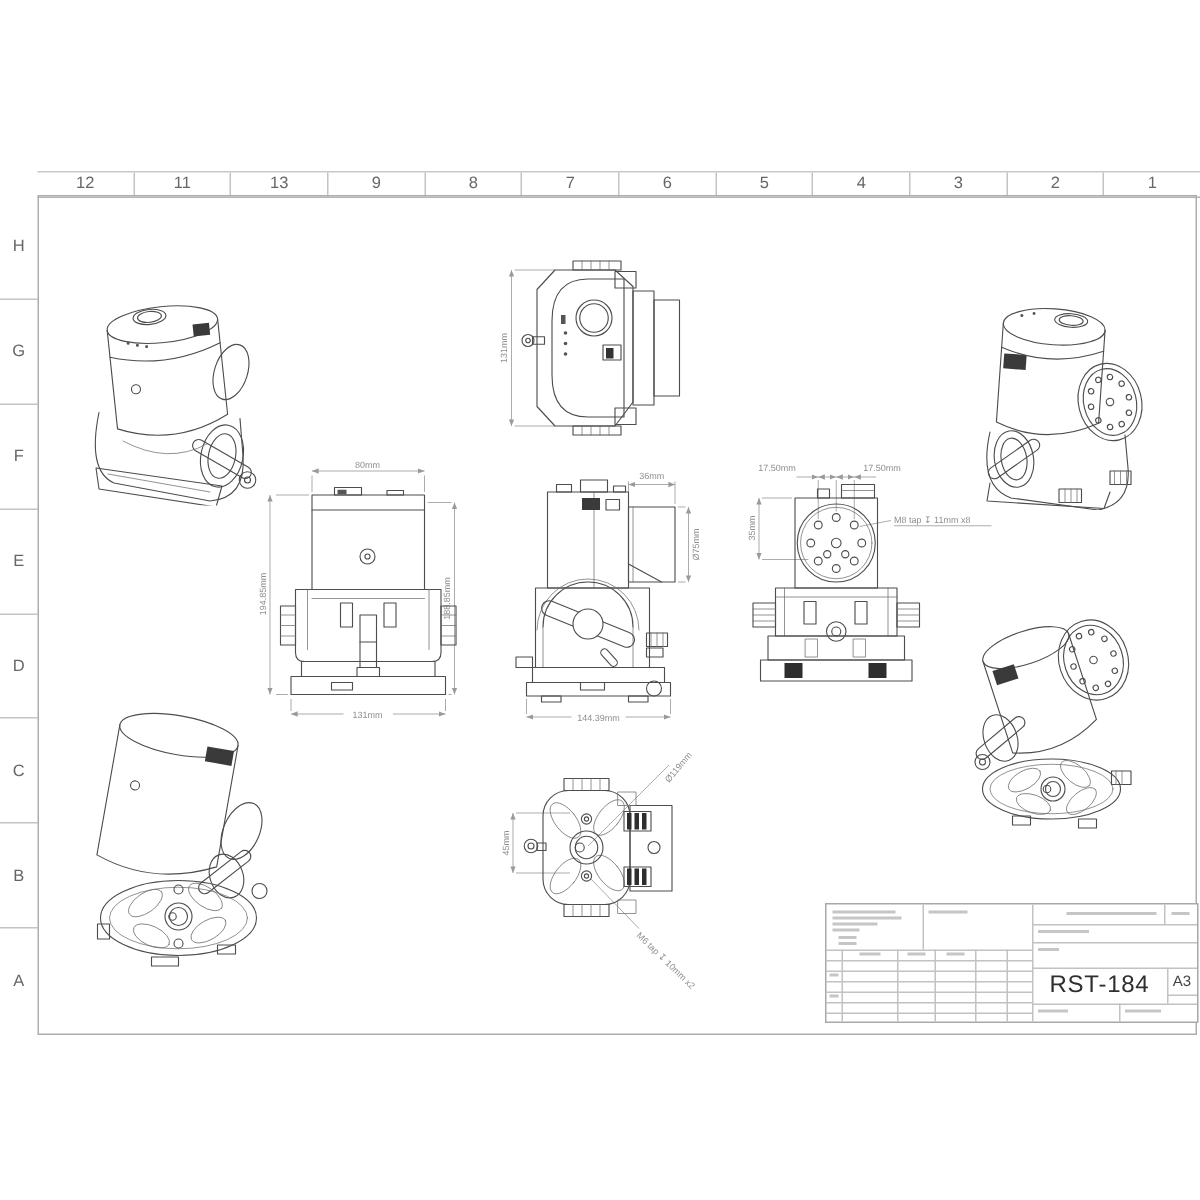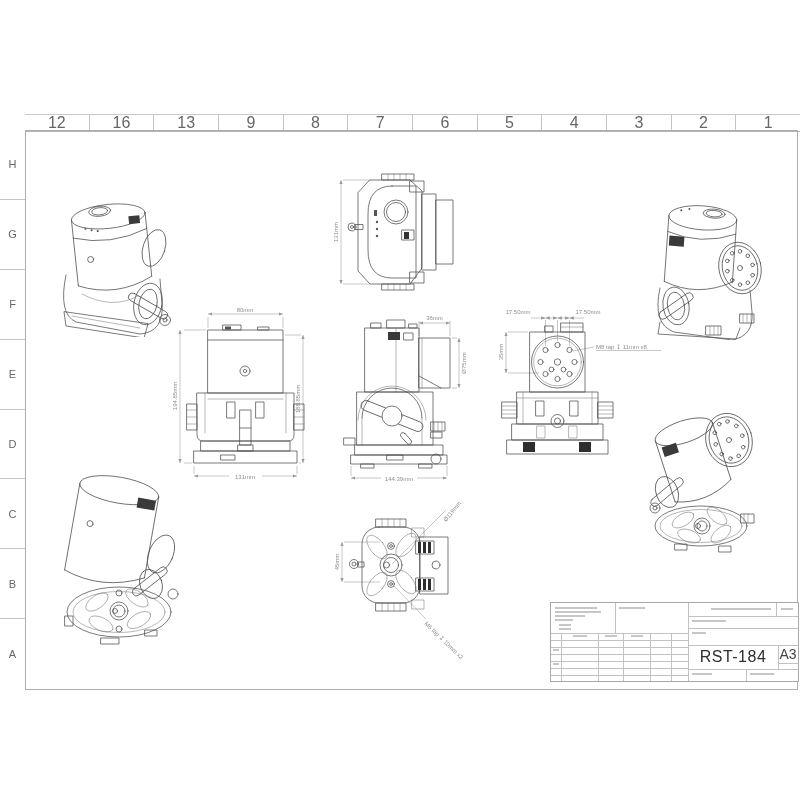--- a/index.html
+++ b/index.html
@@ -1,21 +1,21 @@
 <!DOCTYPE html>
 <html><head>
 <meta charset="utf-8">
 <style>
   html,body{margin:0;padding:0;background:#fff;}
   #canvas{position:relative;width:800px;height:800px;background:#fff;overflow:hidden;
           font-family:"Liberation Sans",sans-serif;}
   
   .ruler-top{position:absolute;left:25px;top:114px;width:775px;height:16px;display:flex;
              border-top:1px solid #c9c9c9;border-bottom:1px solid #b5b5b5;}
-  .rcell{flex:1;text-align:center;font-size:16px;color:#666;line-height:15px;
+  .rcell{flex:1;text-align:center;font-size:11px;color:#666;line-height:15px;
          border-left:1px solid #c4c4c4;}
   .rcell:first-child{border-left:none;}
   .ruler-left{position:absolute;left:0;top:130px;width:25px;height:558px;display:flex;flex-direction:column;}
   .lcell{flex:1;display:flex;align-items:center;justify-content:center;font-size:11px;color:#666;
          border-bottom:1px solid #c4c4c4;}
   .lcell:last-child{border-bottom:none;}
   .frame{position:absolute;left:25px;top:130px;width:771px;height:558px;border:1px solid #adadad;}
   
   .view{position:absolute;}
   .part{stroke:#4d4d4d;stroke-width:.75;fill:none;stroke-linejoin:round;stroke-linecap:round;}
@@ -23,38 +23,38 @@
   .dim{stroke:#9a9a9a;stroke-width:.55;fill:none;}
   .dimtxt{fill:#8f8f8f;font-size:6px;font-family:"Liberation Sans",sans-serif;}
   
   .tblock{position:absolute;left:550px;top:602px;width:247px;height:78px;border:1px solid #a8a8a8;background:#fff;}
   .vl{position:absolute;width:1px;background:#c2c2c2;}
   .hl{position:absolute;height:1px;background:#c2c2c2;}
   .mt{position:absolute;height:2px;background:#c6c6c6;}
   .bigno{position:absolute;left:137px;top:42px;width:90px;height:24px;display:flex;align-items:center;justify-content:center;
          font-size:16px;letter-spacing:.5px;color:#2f2f2f;}
   .psize{position:absolute;left:227px;top:42px;width:20px;height:18px;display:flex;align-items:center;justify-content:center;
-         font-size:14px;color:#444;}
+         font-size:10px;color:#444;}
 </style>
 </head>
 <body>
 
 <div id="canvas">
 
   <svg width="0" height="0" style="position:absolute">
     <defs>
       <marker id="arr" viewBox="0 0 10 10" refX="10" refY="5" markerWidth="8" markerHeight="8" orient="auto-start-reverse">
         <path d="M0 1 L10 5 L0 9 z" fill="#9a9a9a"></path>
       </marker>
     </defs>
   </svg>
 
   <div class="ruler-top">
     <div class="rcell">12</div>
-    <div class="rcell">16</div>
+    <div class="rcell">11</div>
     <div class="rcell">13</div>
     <div class="rcell">9</div>
     <div class="rcell">8</div>
     <div class="rcell">7</div>
     <div class="rcell">6</div>
     <div class="rcell">5</div>
     <div class="rcell">4</div>
     <div class="rcell">3</div>
     <div class="rcell">2</div>
     <div class="rcell">1</div>

